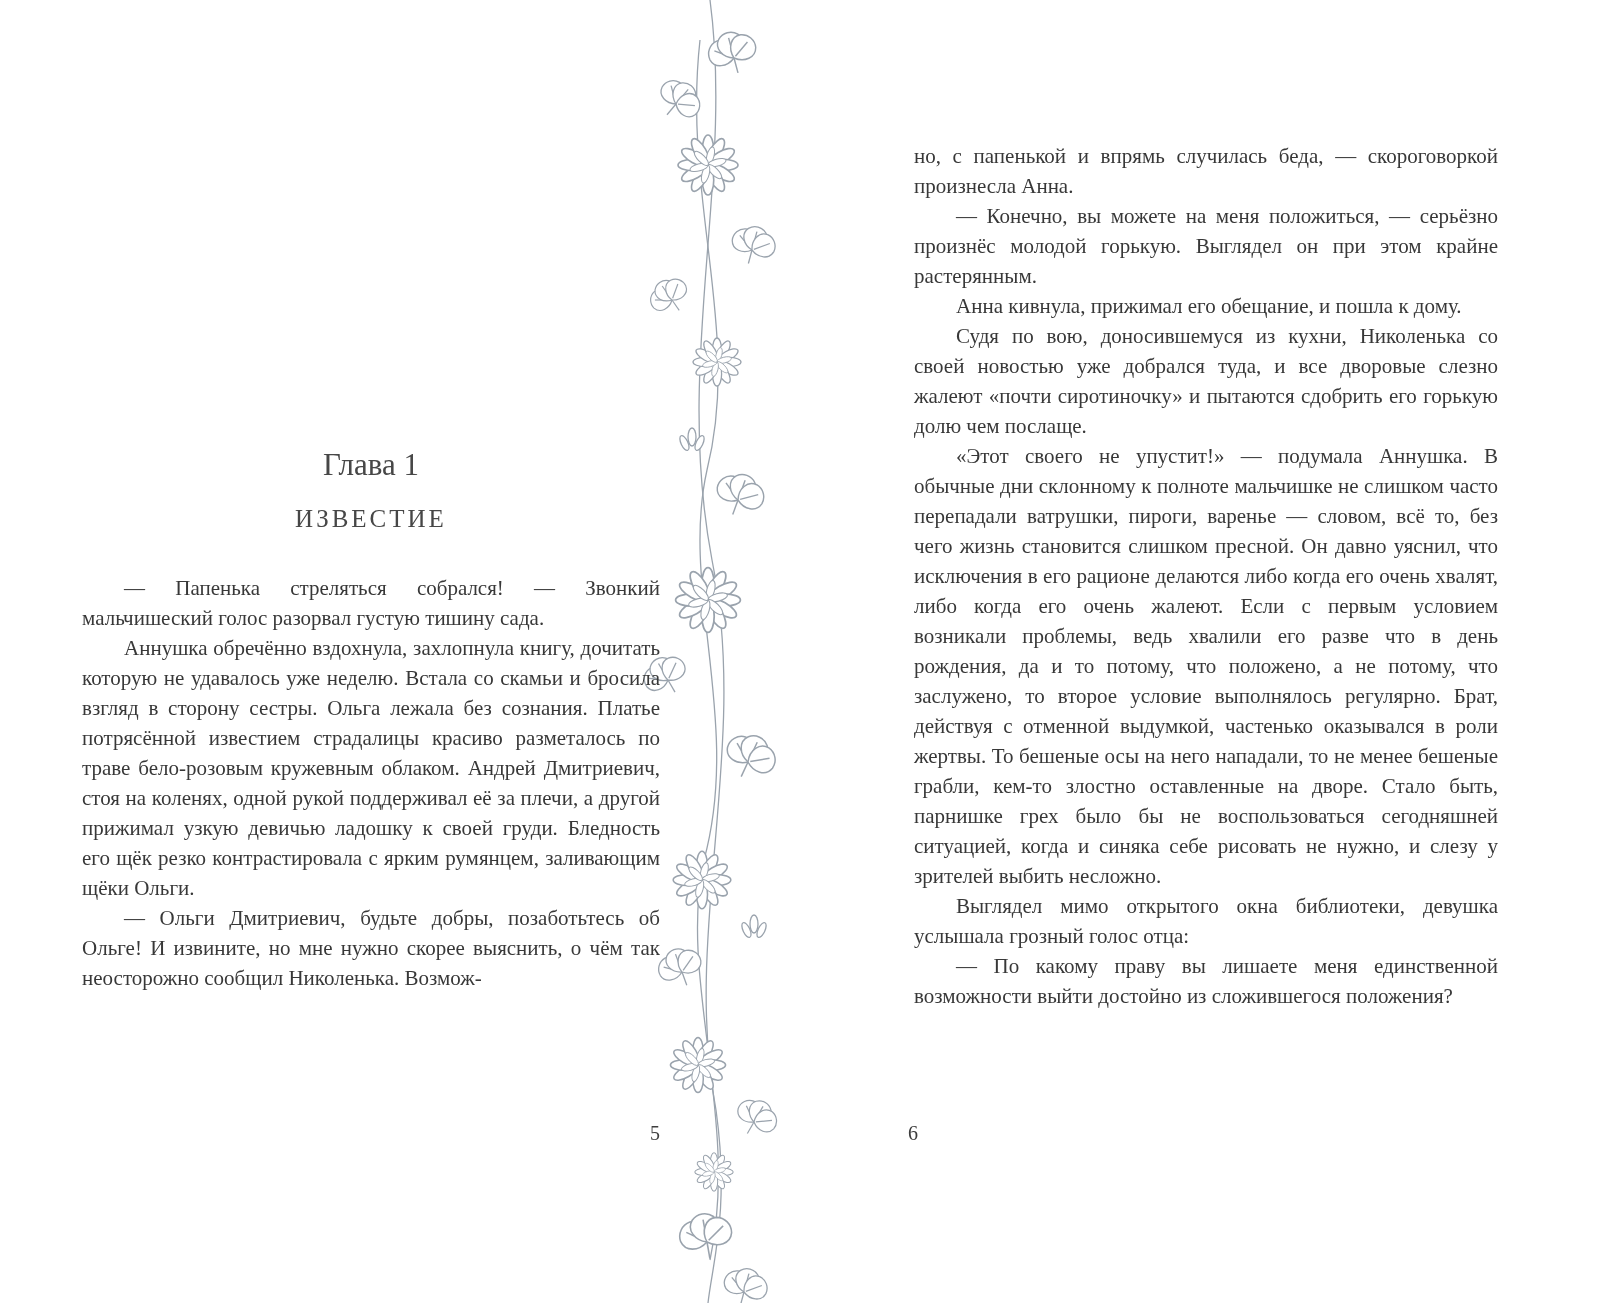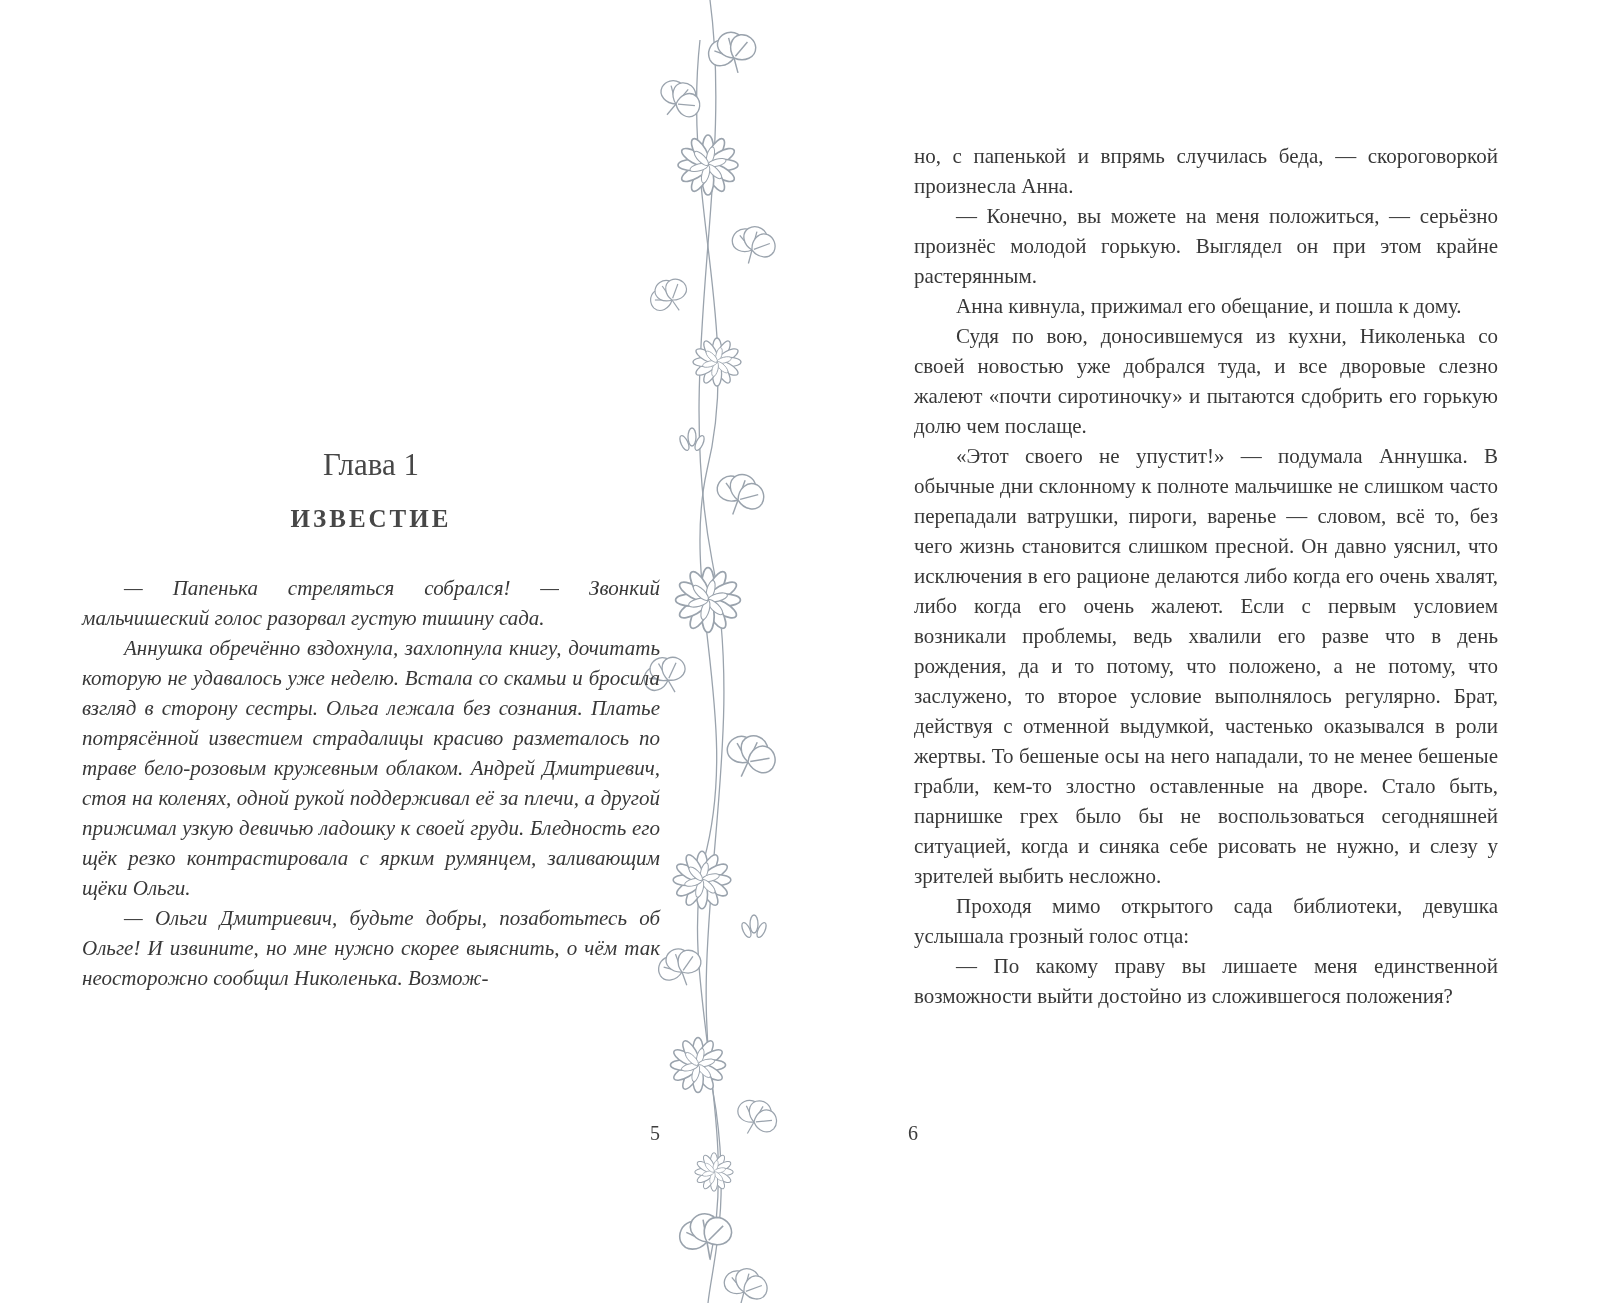--- a/index.html
+++ b/index.html
@@ -34,28 +34,28 @@
   }
   .chapter-title {
     text-align: center;
     font-weight: 400;
     font-size: 31px;
     line-height: 31px;
     color: #474747;
   }
   .chapter-subtitle {
     text-align: center;
-    font-weight: 700;
+    font-weight: 400;
     font-size: 25px;
     line-height: 25px;
     letter-spacing: 3px;
     margin-top: 26px;
     color: #474747;
   }
-  .body-text { margin-top: 42px; font-style: italic; }
+  .body-text { margin-top: 42px; }
   p.para {
     font-size: 21px;
     line-height: 30px;
     text-align: justify;
     text-indent: 42px;
     color: #383838;
   }
   p.para.cont { text-indent: 0; }
   .pagenum {
     position: absolute;
@@ -155,17 +155,17 @@
 </section>
 <div class="pagenum pagenum-left">5</div>
 
 <section class="page-right">
   <div>
     <p class="para cont">но, с папенькой и впрямь случилась беда, — скороговоркой произнесла Анна.</p>
     <p class="para">— Конечно, вы можете на меня положиться, — серьёзно произнёс молодой горькую. Выглядел он при этом крайне растерянным.</p>
     <p class="para">Анна кивнула, прижимал его обещание, и пошла к дому.</p>
     <p class="para">Судя по вою, доносившемуся из кухни, Николенька со своей новостью уже добрался туда, и все дворовые слезно жалеют «почти сиротиночку» и пытаются сдобрить его горькую долю чем послаще.</p>
     <p class="para">«Этот своего не упустит!» — подумала Аннушка. В обычные дни склонному к полноте мальчишке не слишком часто перепадали ватрушки, пироги, варенье — словом, всё то, без чего жизнь становится слишком пресной. Он давно уяснил, что исключения в его рационе делаются либо когда его очень хвалят, либо когда его очень жалеют. Если с первым условием возникали проблемы, ведь хвалили его разве что в день рождения, да и то потому, что положено, а не потому, что заслужено, то второе условие выполнялось регулярно. Брат, действуя с отменной выдумкой, частенько оказывался в роли жертвы. То бешеные осы на него нападали, то не менее бешеные грабли, кем-то злостно оставленные на дворе. Стало быть, парнишке грех было бы не воспользоваться сегодняшней ситуацией, когда и синяка себе рисовать не нужно, и слезу у зрителей выбить несложно.</p>
-    <p class="para">Проходя мимо открытого сада библиотеки, девушка услышала грозный голос отца:</p>
+    <p class="para">Выглядел мимо открытого окна библиотеки, девушка услышала грозный голос отца:</p>
     <p class="para">— По какому праву вы лишаете меня единственной возможности выйти достойно из сложившегося положения?</p>
   </div>
 </section>
 <div class="pagenum pagenum-right">6</div>
 
 </body></html>

